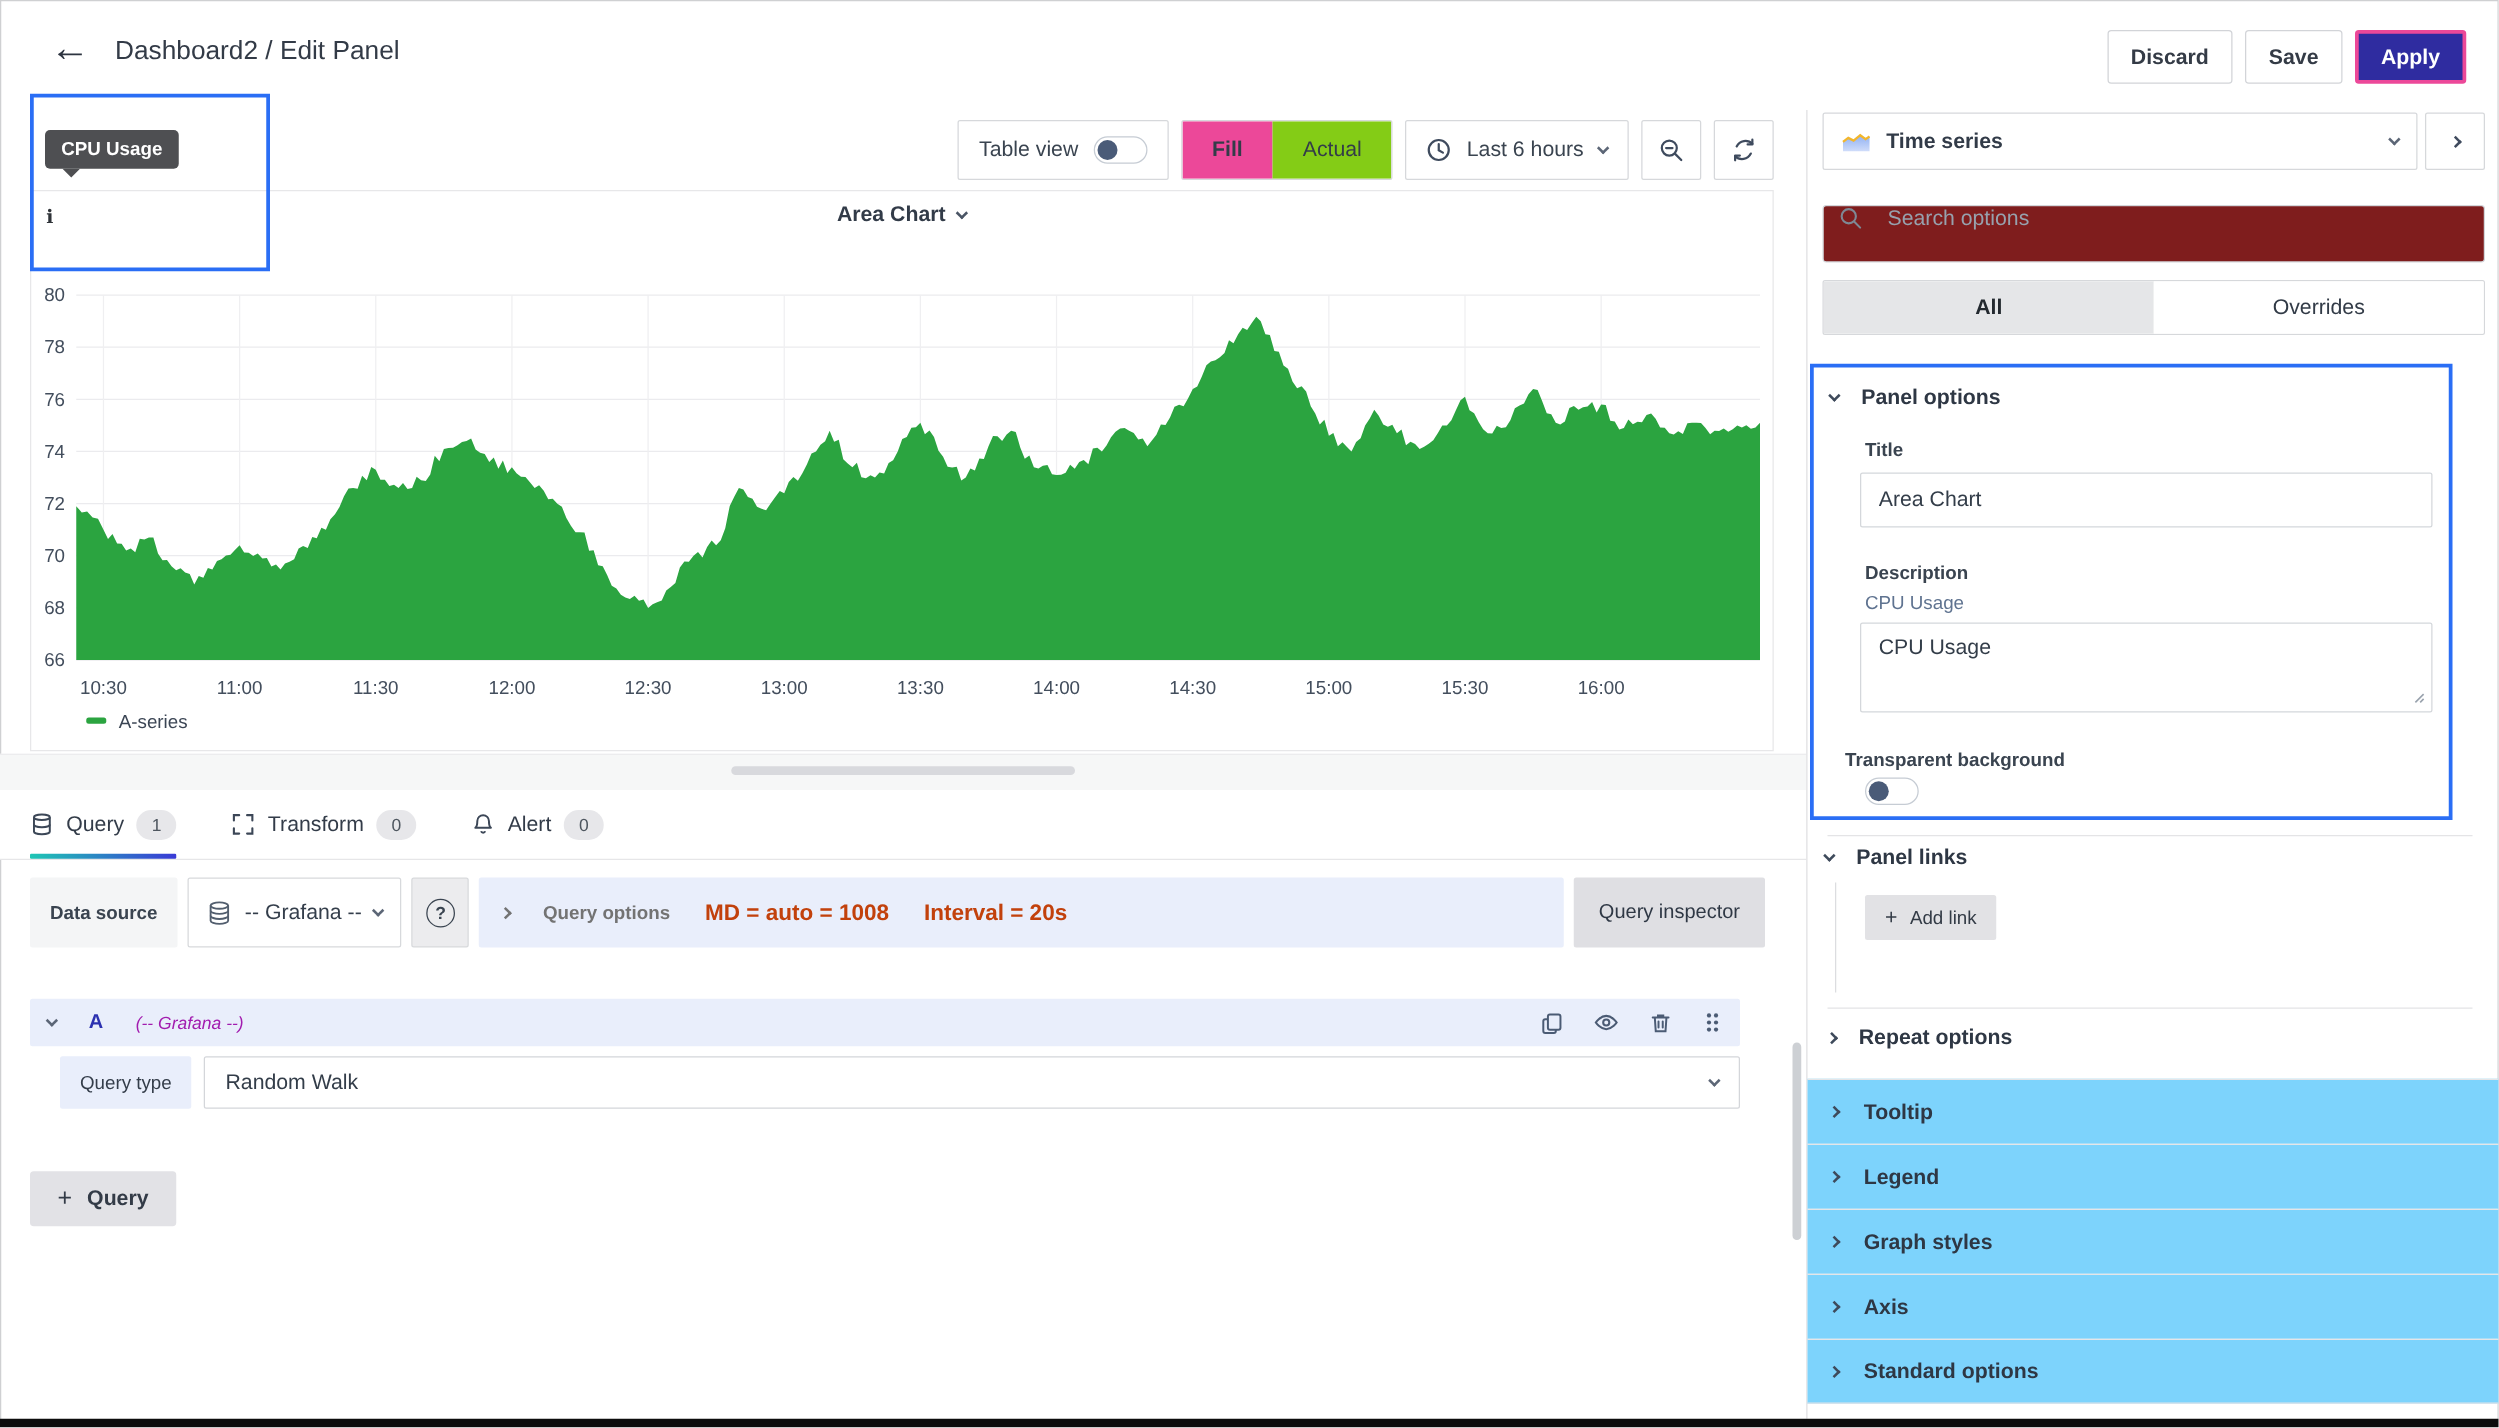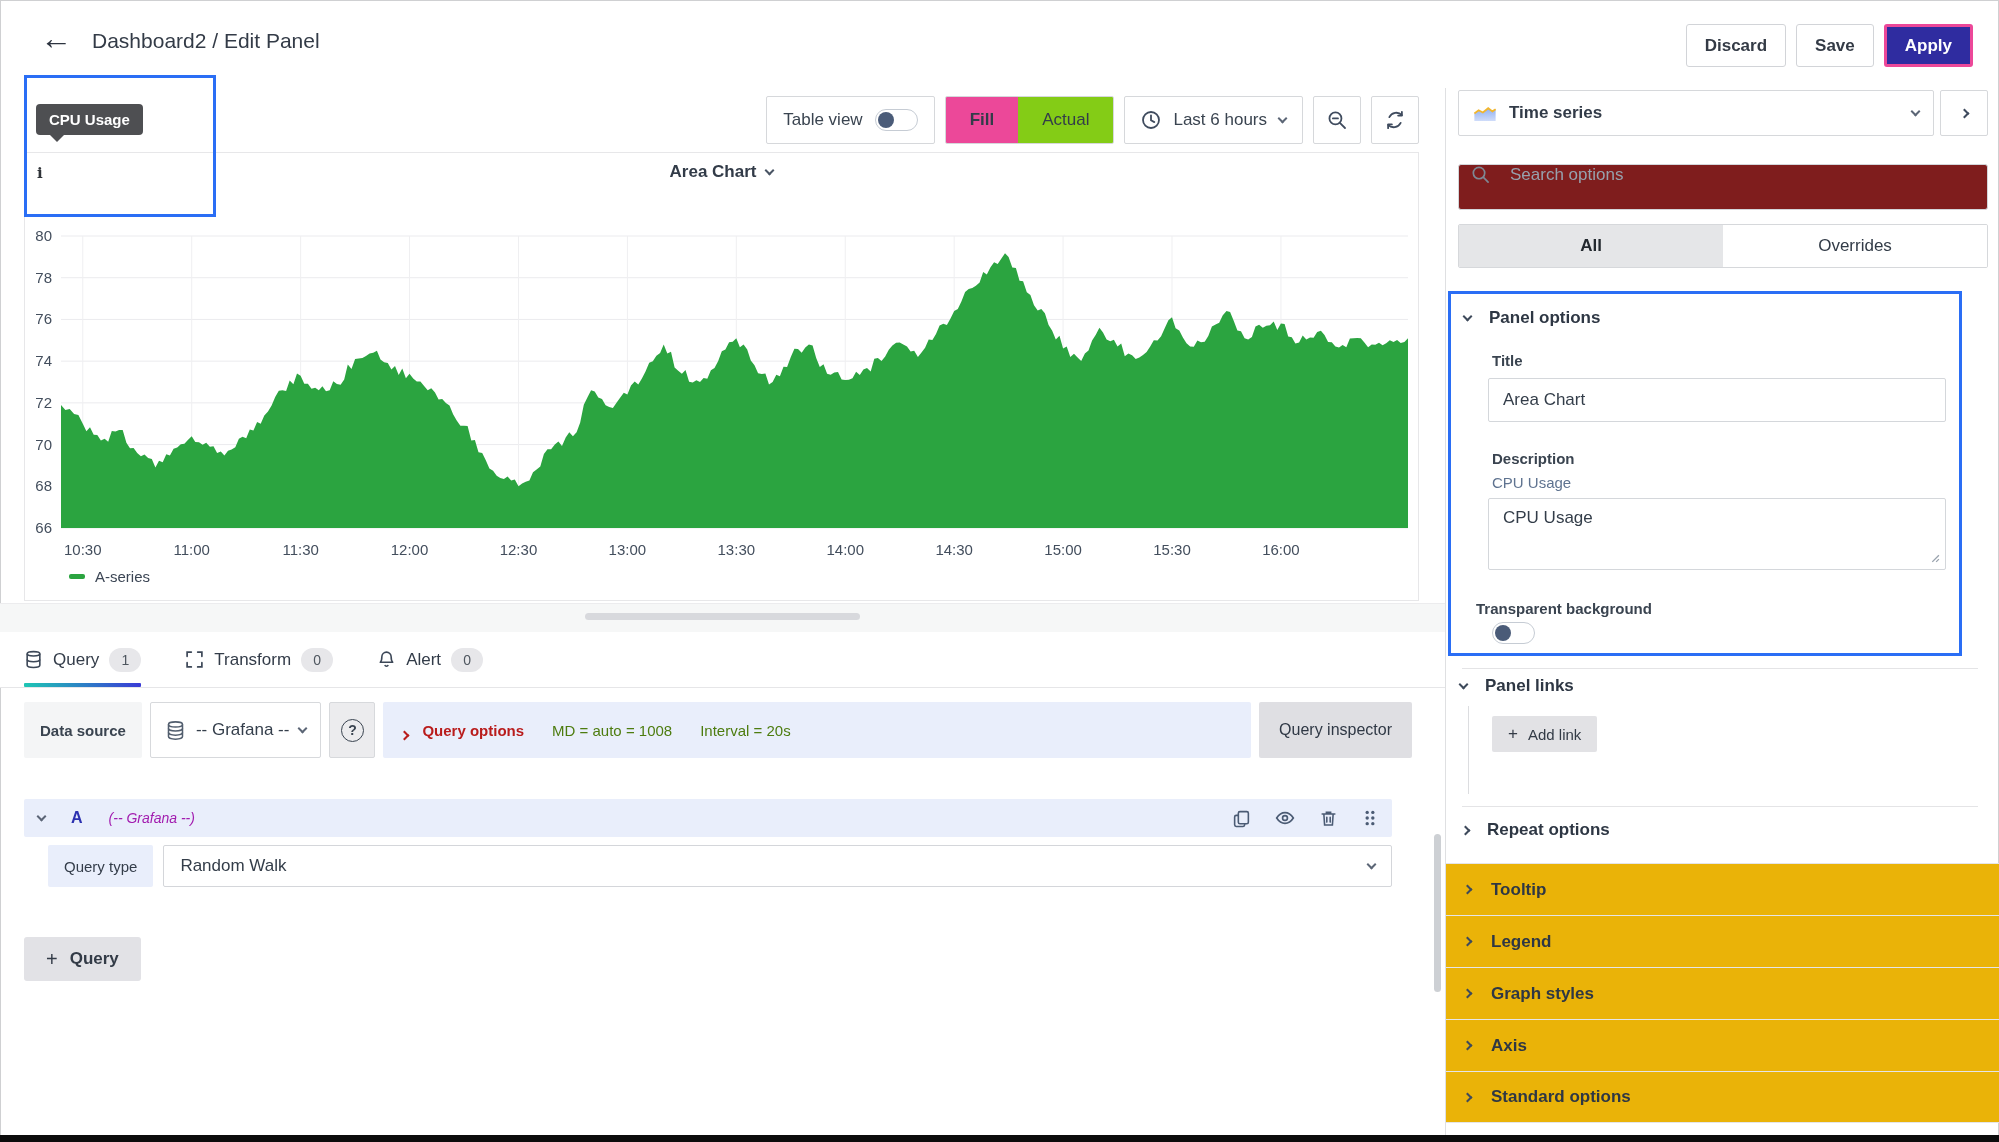--- a/index.html
+++ b/index.html
@@ -78,22 +78,22 @@
   .ds-label { display:flex; align-items:center; padding:0 16px; background:#f4f5f6; border-radius:2px;
     font-size:15px; font-weight:600; color:#3a4450; }
   .ds-select { display:flex; align-items:center; gap:10px; padding:0 14px; background:#fff;
     border:1px solid #d7d9dc; border-radius:2px; cursor:pointer; font-size:17px; color:#343e4b; }
   .help-btn { width:46px; display:flex; align-items:center; justify-content:center; background:#ececee;
     border:1px solid #d7d9dc; border-radius:2px; cursor:pointer; }
   .help-q { width:23px; height:23px; border:1.6px solid #3a4450; border-radius:50%;
     font-size:14px; font-weight:700; color:#3a4450; display:flex; align-items:center; justify-content:center; }
   .opts-bar { flex:1; display:flex; align-items:center; gap:28px; padding:0 18px;
     background:#e9eefb; border-radius:2px; }
-  .opts-link { display:flex; align-items:flex-end; gap:14px; color:#b91c1c; font-size:15px; font-weight:700; cursor:pointer; }
-  .opts-meta { font-size:15px; color:#4d7c0f; }
+  .opts-link { display:flex; align-items:center; gap:26px; color:#737373; font-size:15px; font-weight:700; cursor:pointer; }
+  .opts-meta { font-size:18px; color:#c2410c;font-weight:bold; }
   .inspector-btn { display:flex; align-items:center; padding:0 20px; background:#dfdfe3; border-radius:2px;
     font-size:16px; font-weight:500; color:#2f3845; cursor:pointer; }
 
   
   .q-header { left:24px; top:799px; width:1368px; height:38px; background:#e9eefb; border-radius:2px;
     display:flex; align-items:center; padding:0 14px; gap:26px; }
   .q-ref { color:#2c31b0; font-size:16px; font-weight:700; }
   .q-ds { font-size:14px; font-style:italic; color:#a21caf; }
   .q-icons { margin-left:auto; display:flex; gap:24px; color:#4b5b74; }
   .q-icons .icon { cursor:pointer; }
@@ -135,21 +135,21 @@
   .desc-preview { position:absolute; font-size:15px; color:#5f7390; }
   .resize-corner { position:absolute; pointer-events:none; }
 
   .divider { position:absolute; height:1px; background:#e4e4e6; }
   .guide-line { position:absolute; width:1px; background:#dcdde0; }
   .add-link { position:absolute; display:inline-flex; align-items:center; gap:10px; height:36px; padding:0 16px;
     background:#e2e2e5; border-radius:2px; font-size:15px; font-weight:500; color:#333b46; cursor:pointer; }
 
   .side-rows { left:1446px; top:863px; width:553px; }
   .side-row { height:52px; border-top:1px solid #e5e5e7; display:flex; align-items:center; gap:20px;
-    padding-left:18px; background:#eab308; cursor:pointer; font-size:17px; font-weight:700; color:#2e3744; }
+    padding-left:18px; background:#7dd3fc; cursor:pointer; font-size:17px; font-weight:700; color:#2e3744; }
   .side-row:last-child { border-bottom:1px solid #e5e5e7; }
   .side-row .chev { color:#3e4a5b; }
 
   .bottom-edge { left:0; bottom:0; width:100%; height:7px; background:#0c0c0c; }
 
   svg.ic { display:block; }
 </style>
 </head>
 <body>
 

